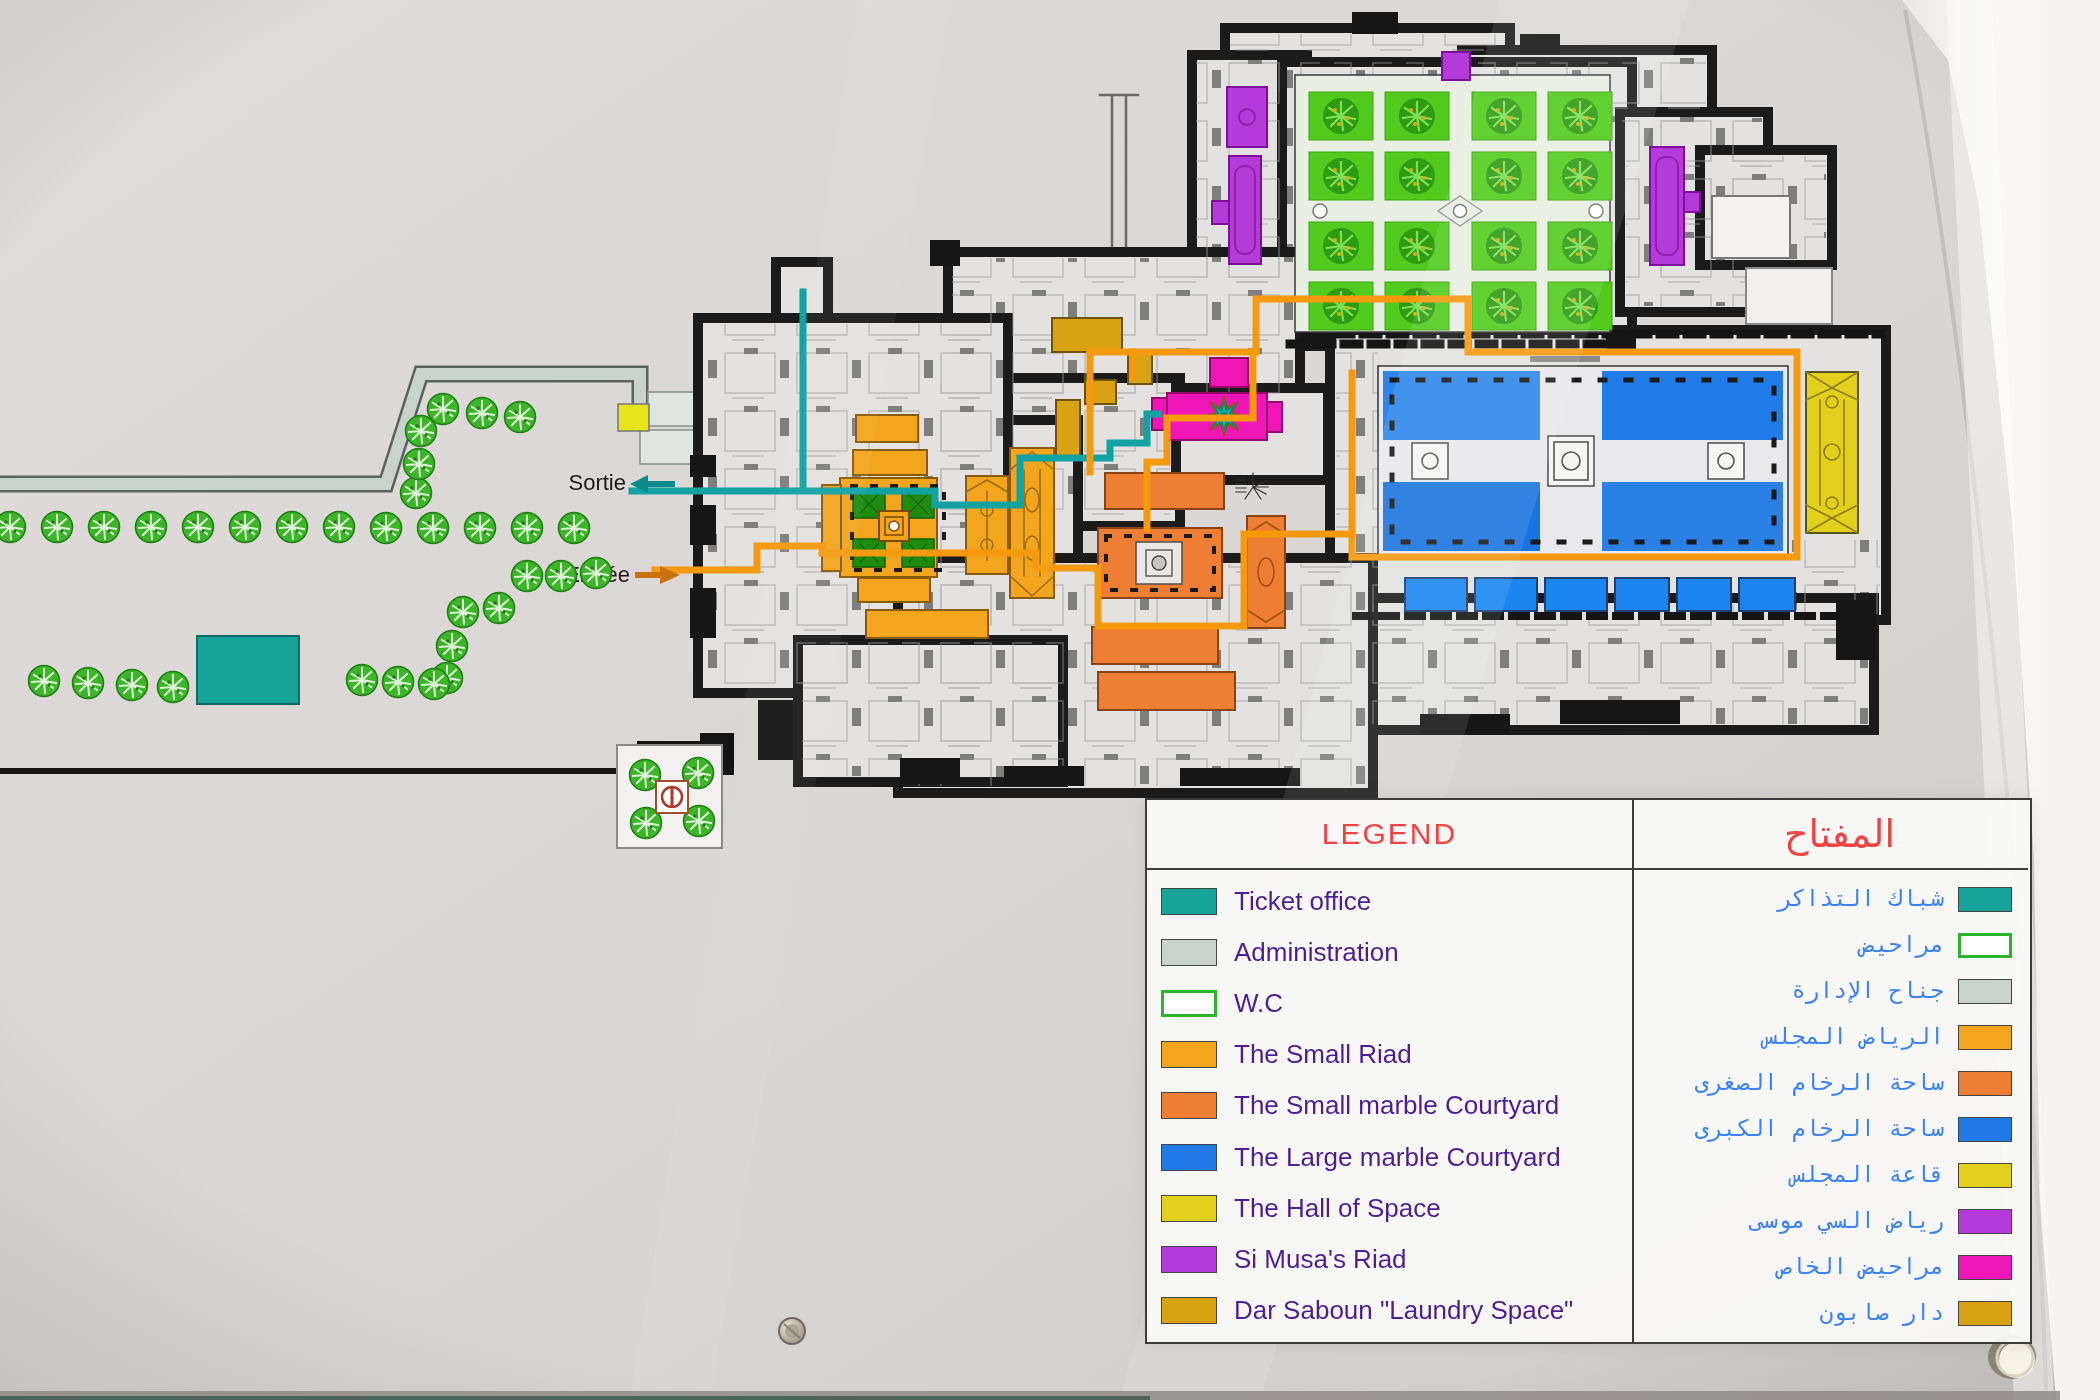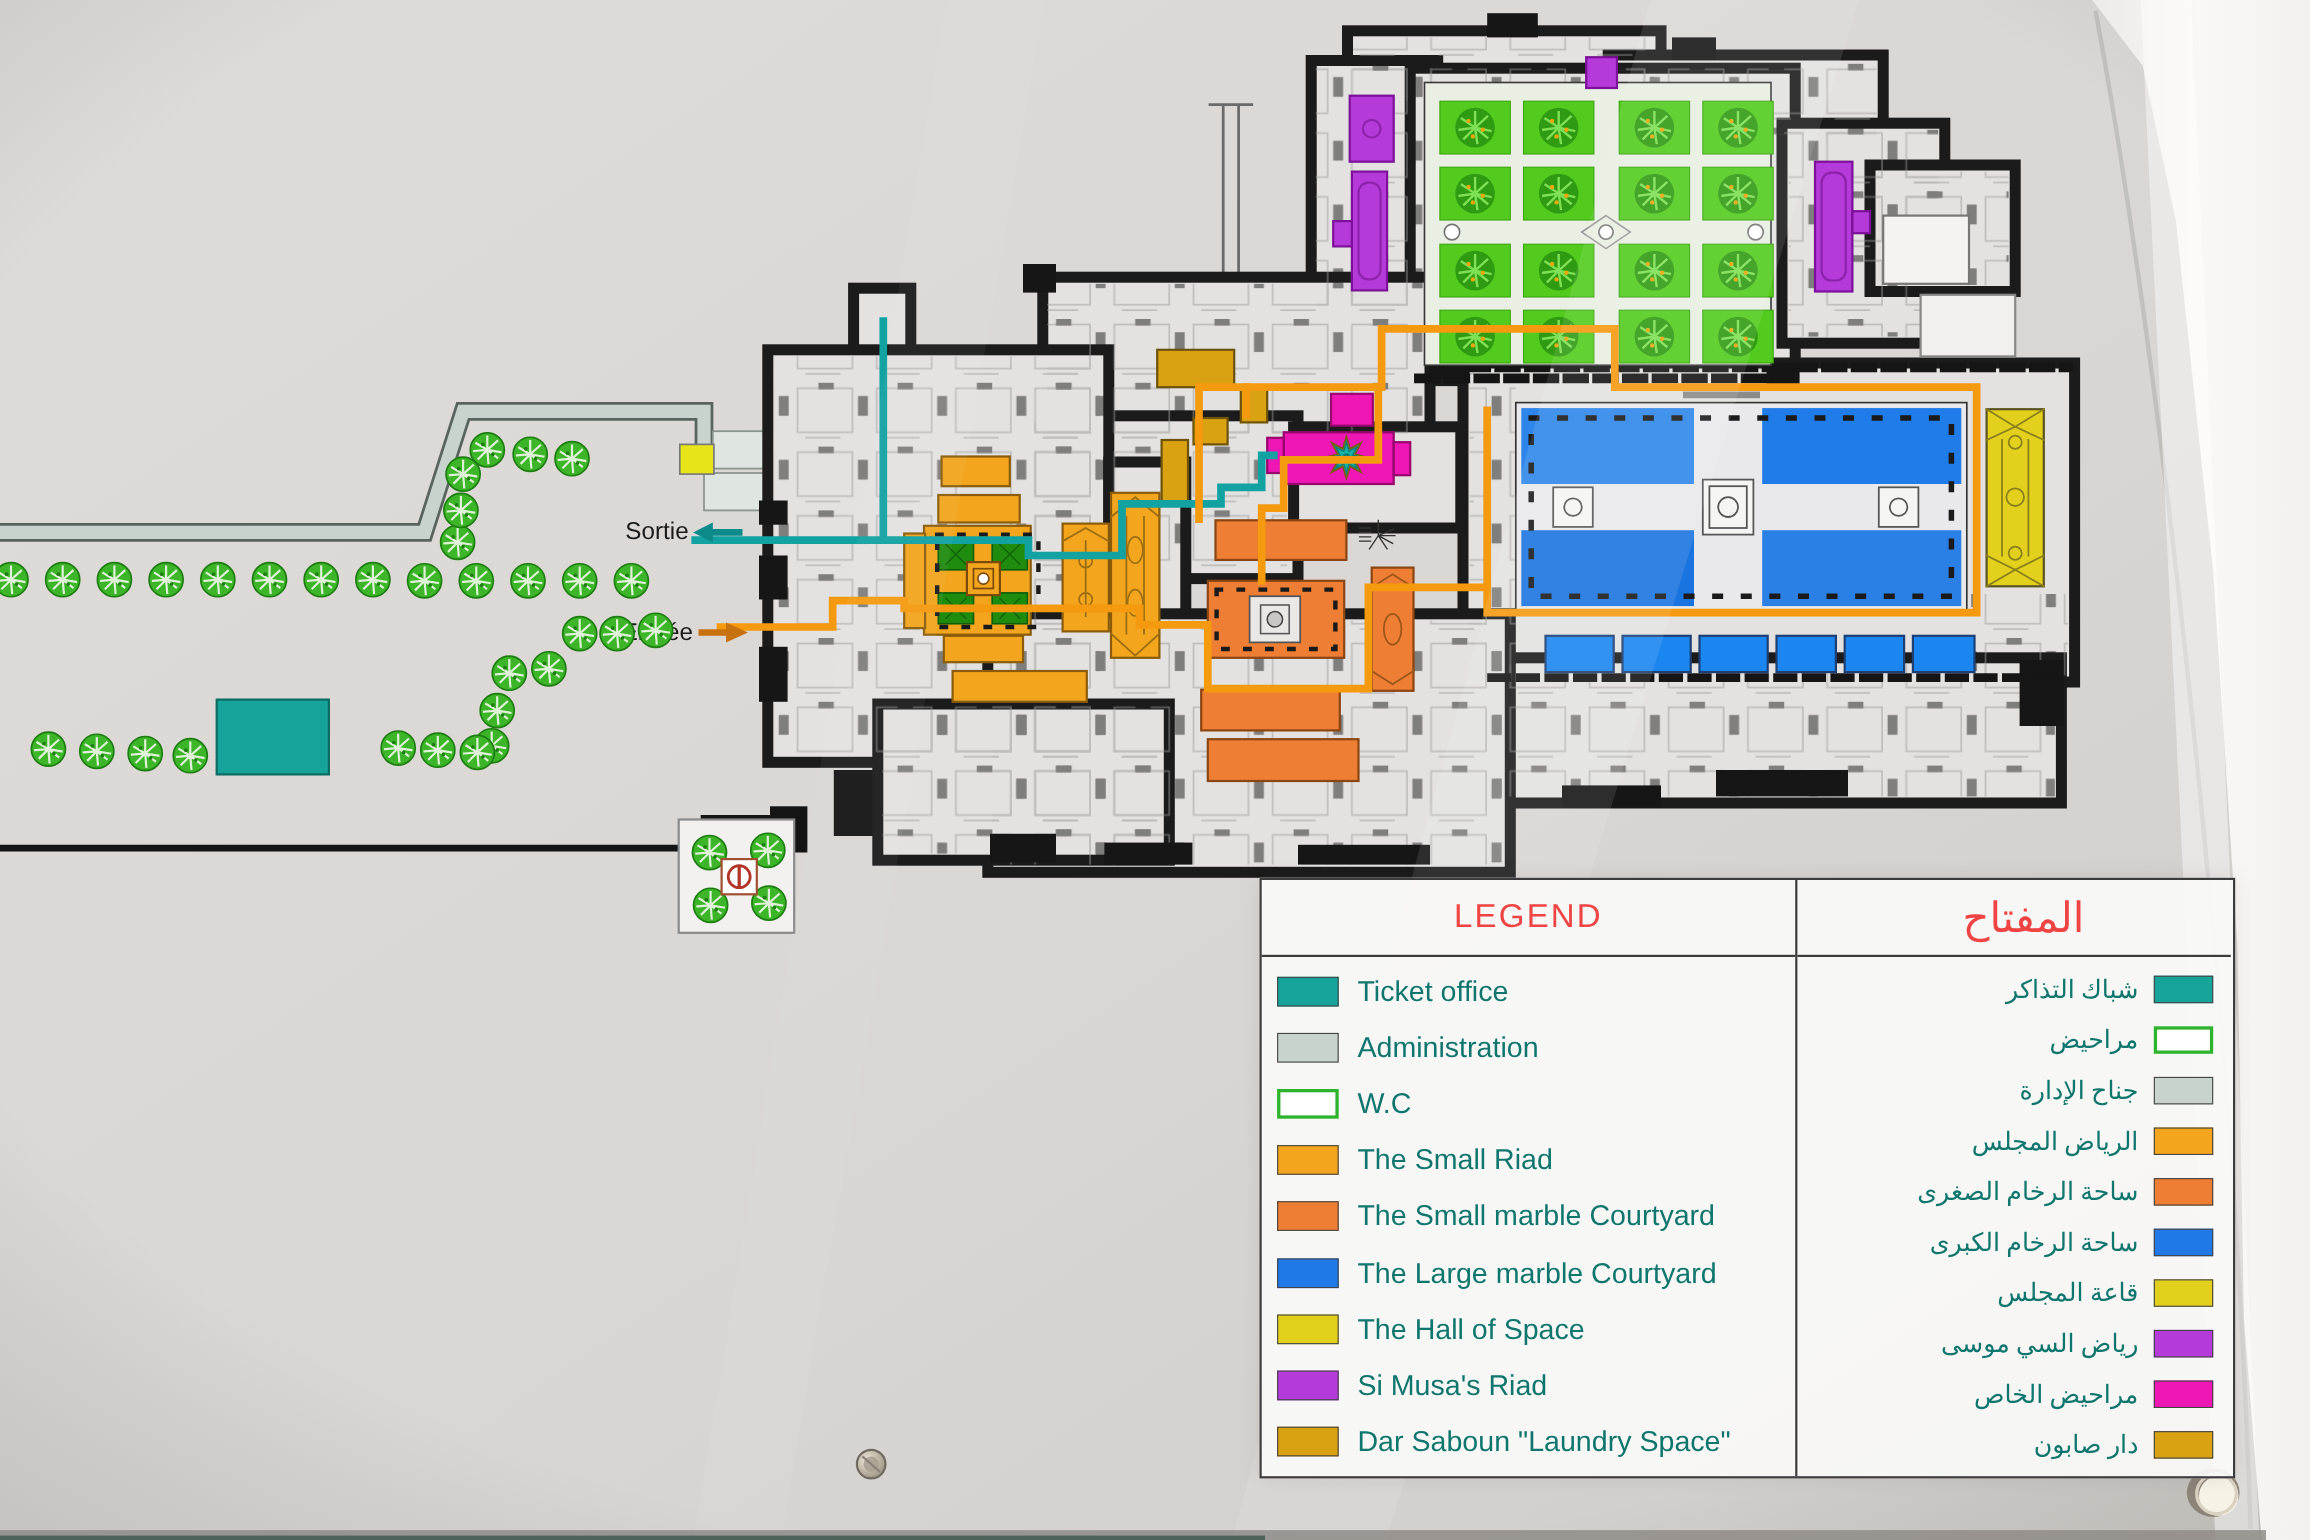--- a/index.html
+++ b/index.html
@@ -23,25 +23,25 @@
     border-bottom:2px solid #3c3c3c;box-sizing:border-box;color:#ef4444;
   }
   .leg-en .leg-head{font-size:30px;letter-spacing:2px;}
   .leg-ar .leg-head{font-size:38px;font-family:"DejaVu Sans",sans-serif;padding-left:17px;}
   .leg-rows{flex:1;display:flex;flex-direction:column;justify-content:space-around;padding:6px 0;}
   .lrow{display:flex;align-items:center;height:44px;}
   .lrow .sw{
     width:56px;height:27px;margin-left:14px;margin-right:17px;flex:none;
     border:1px solid #444;box-sizing:border-box;
   }
-  .lrow .lab{font-size:26px;color:#0f766e;white-space:nowrap;}
+  .lrow .lab{font-size:26px;color:#4c1d95;white-space:nowrap;}
   .lrow-ar{display:flex;align-items:center;height:44px;flex-direction:row-reverse;}
   .lrow-ar .sw{width:54px;height:25px;margin-right:16px;margin-left:14px;flex:none;
     border:1px solid #444;box-sizing:border-box;}
-  .lrow-ar .lab{font-size:23px;color:#0f766e;font-family:Liberation Serif, serif;direction:rtl;white-space:nowrap;}
+  .lrow-ar .lab{font-size:23px;color:#3b82f6;font-family:Liberation Mono, monospace;direction:rtl;white-space:nowrap;}
 </style>
 </head>
 <body>
 
 <svg id="plan-svg" width="2100" height="1400" viewBox="0 0 2100 1400">
   <defs>
     <linearGradient id="bgGrad" x1="0" y1="0" x2="1" y2="1">
       <stop offset="0" stop-color="#dedbd8"></stop>
         <stop offset="0.55" stop-color="#d9d6d3"></stop>
       <stop offset="1" stop-color="#cfccc8"></stop>

